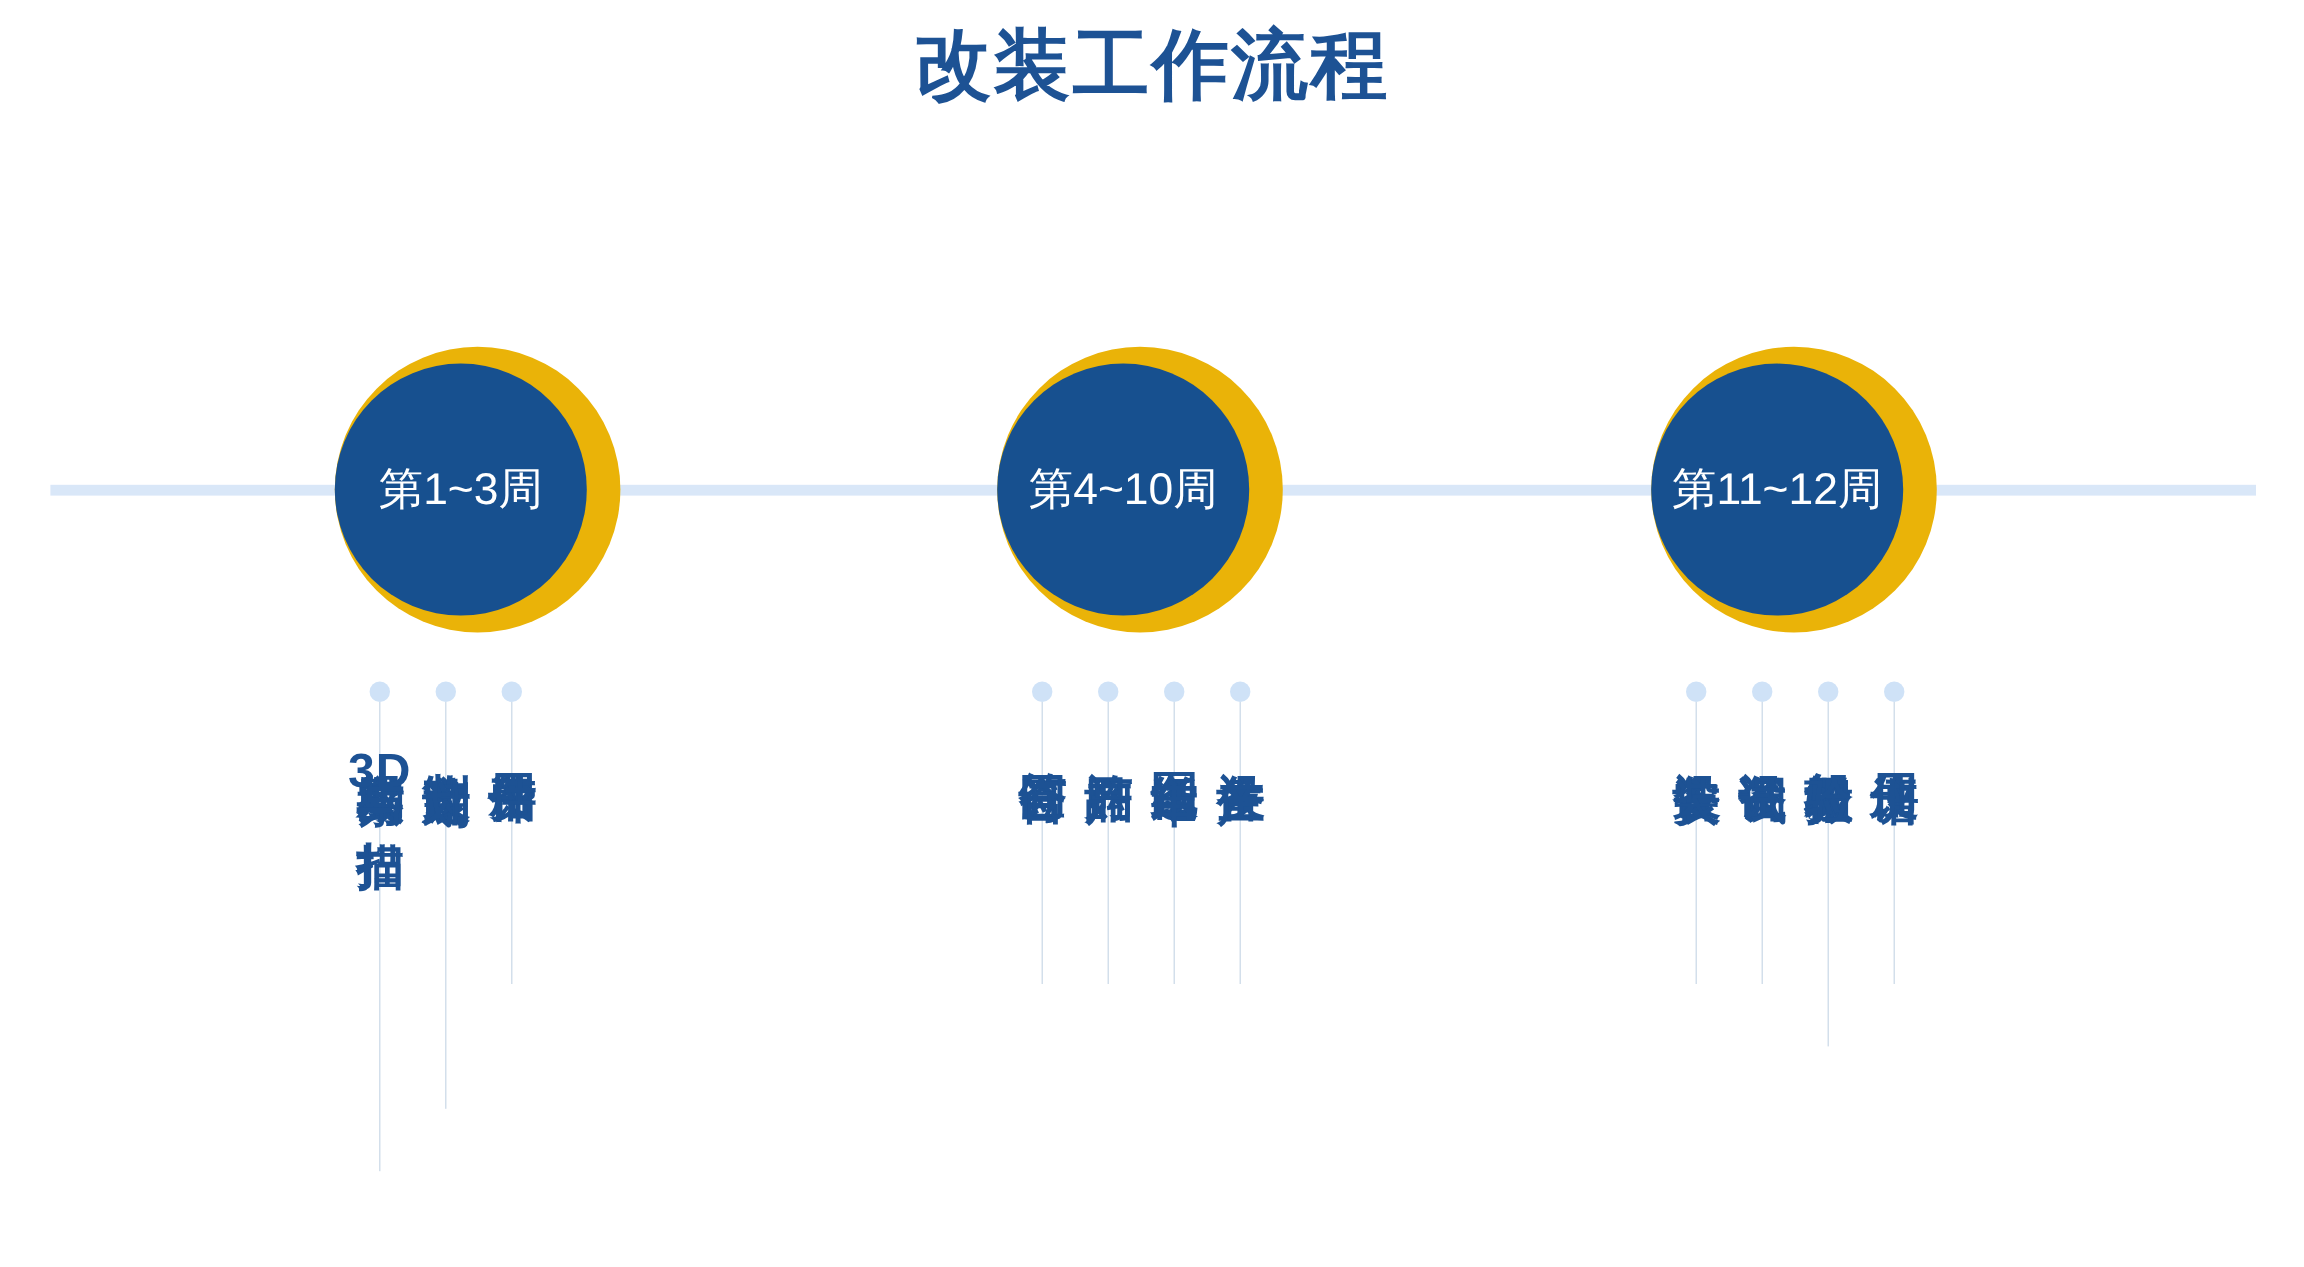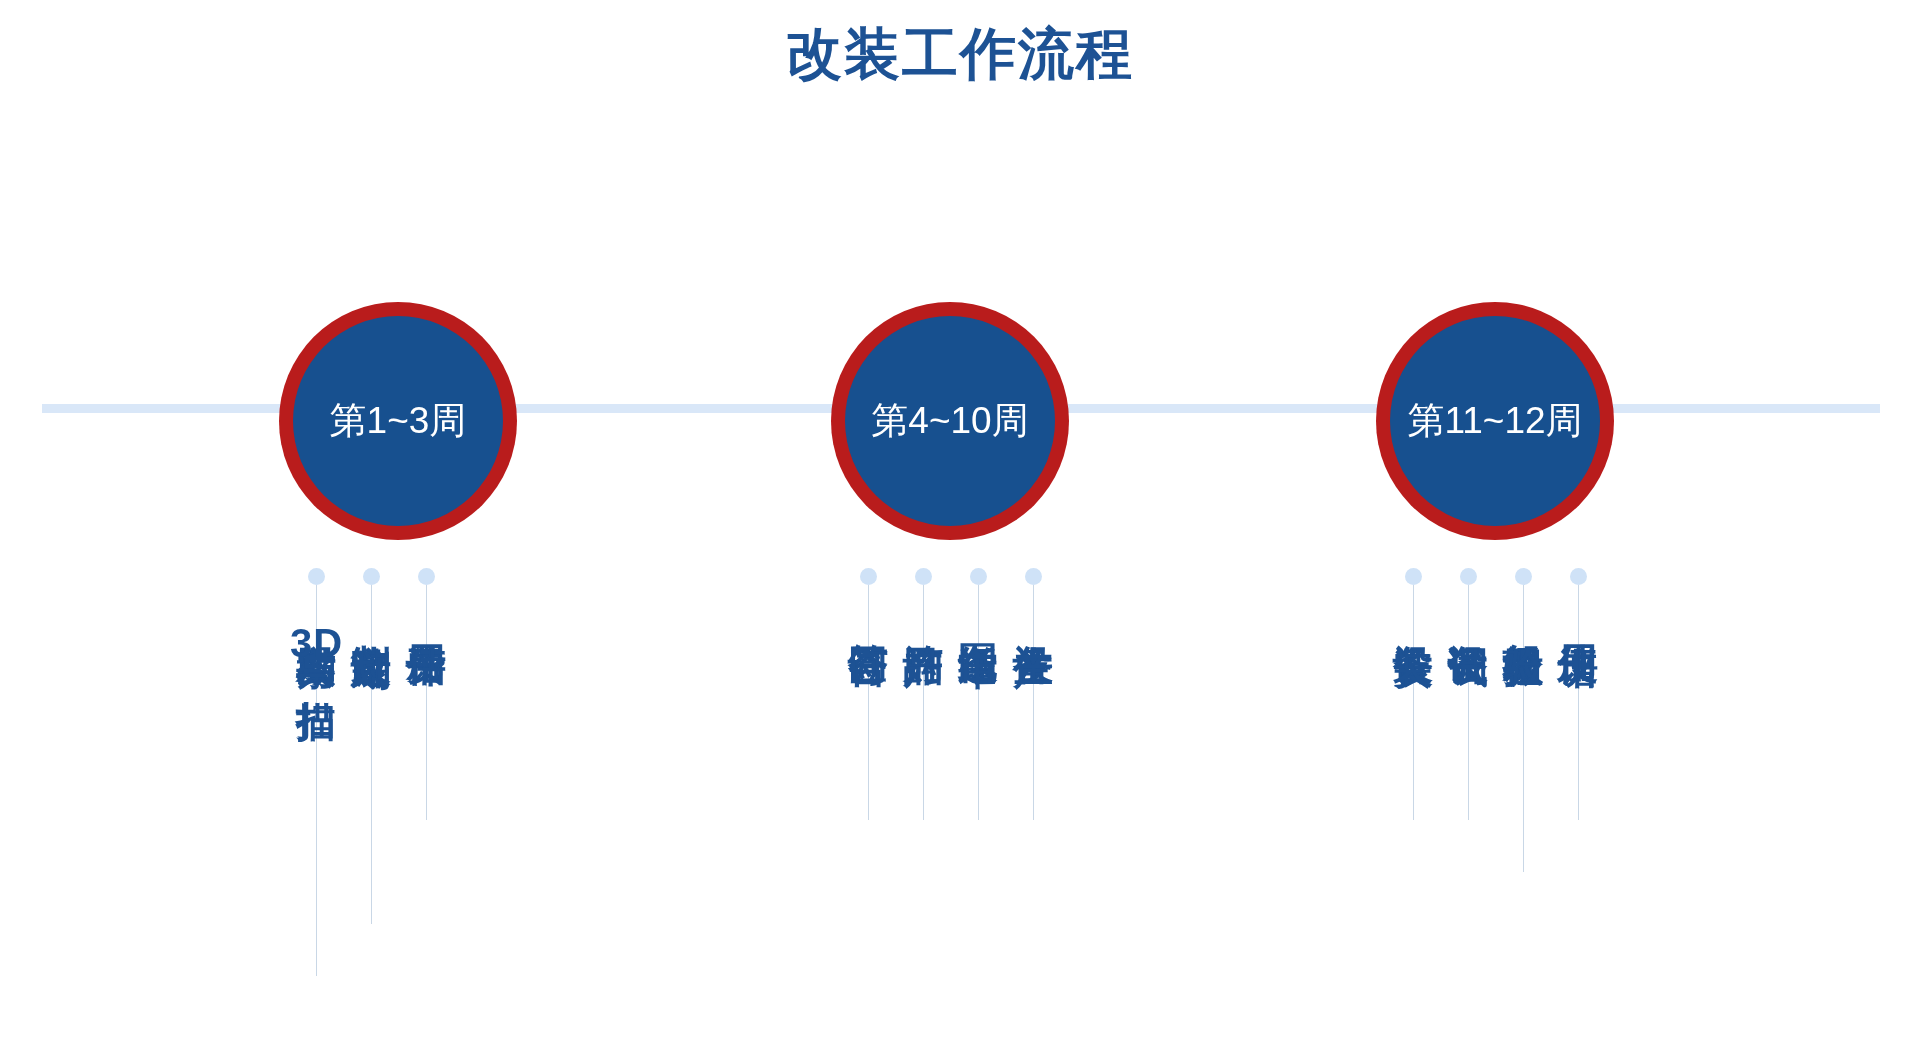--- a/index.html
+++ b/index.html
@@ -17,21 +17,21 @@
     font-family: "Liberation Sans", "DejaVu Sans", sans-serif;
   }
 
   
   #page-title {
     position: absolute;
     left: 0;
     top: 22px;
     width: 1920px;
     text-align: center;
-    font-size: 56px;
+    font-size: 64px;
     line-height: 64px;
     font-weight: 700;
     color: #1d5294;
     letter-spacing: 2px;
     white-space: nowrap;
   }
 
   
   #timeline-axis {
     position: absolute;
@@ -48,26 +48,25 @@
     top: 0;
     width: 0;
     height: 0;
   }
 
   .stage-node {
     position: absolute;
     width: 238px;
     height: 238px;
     left: -119px;
-    top: 302px;
+    top: 289px;
     border-radius: 50%;
-    background: #b91c1c;
+    background: #eab308;
     display: flex;
     align-items: center;
-    justify-content: center;
   }
   .stage-node-inner {
     width: 210px;
     height: 210px;
     border-radius: 50%;
     background: #17508f;
     display: flex;
     align-items: center;
     justify-content: center;
   }

